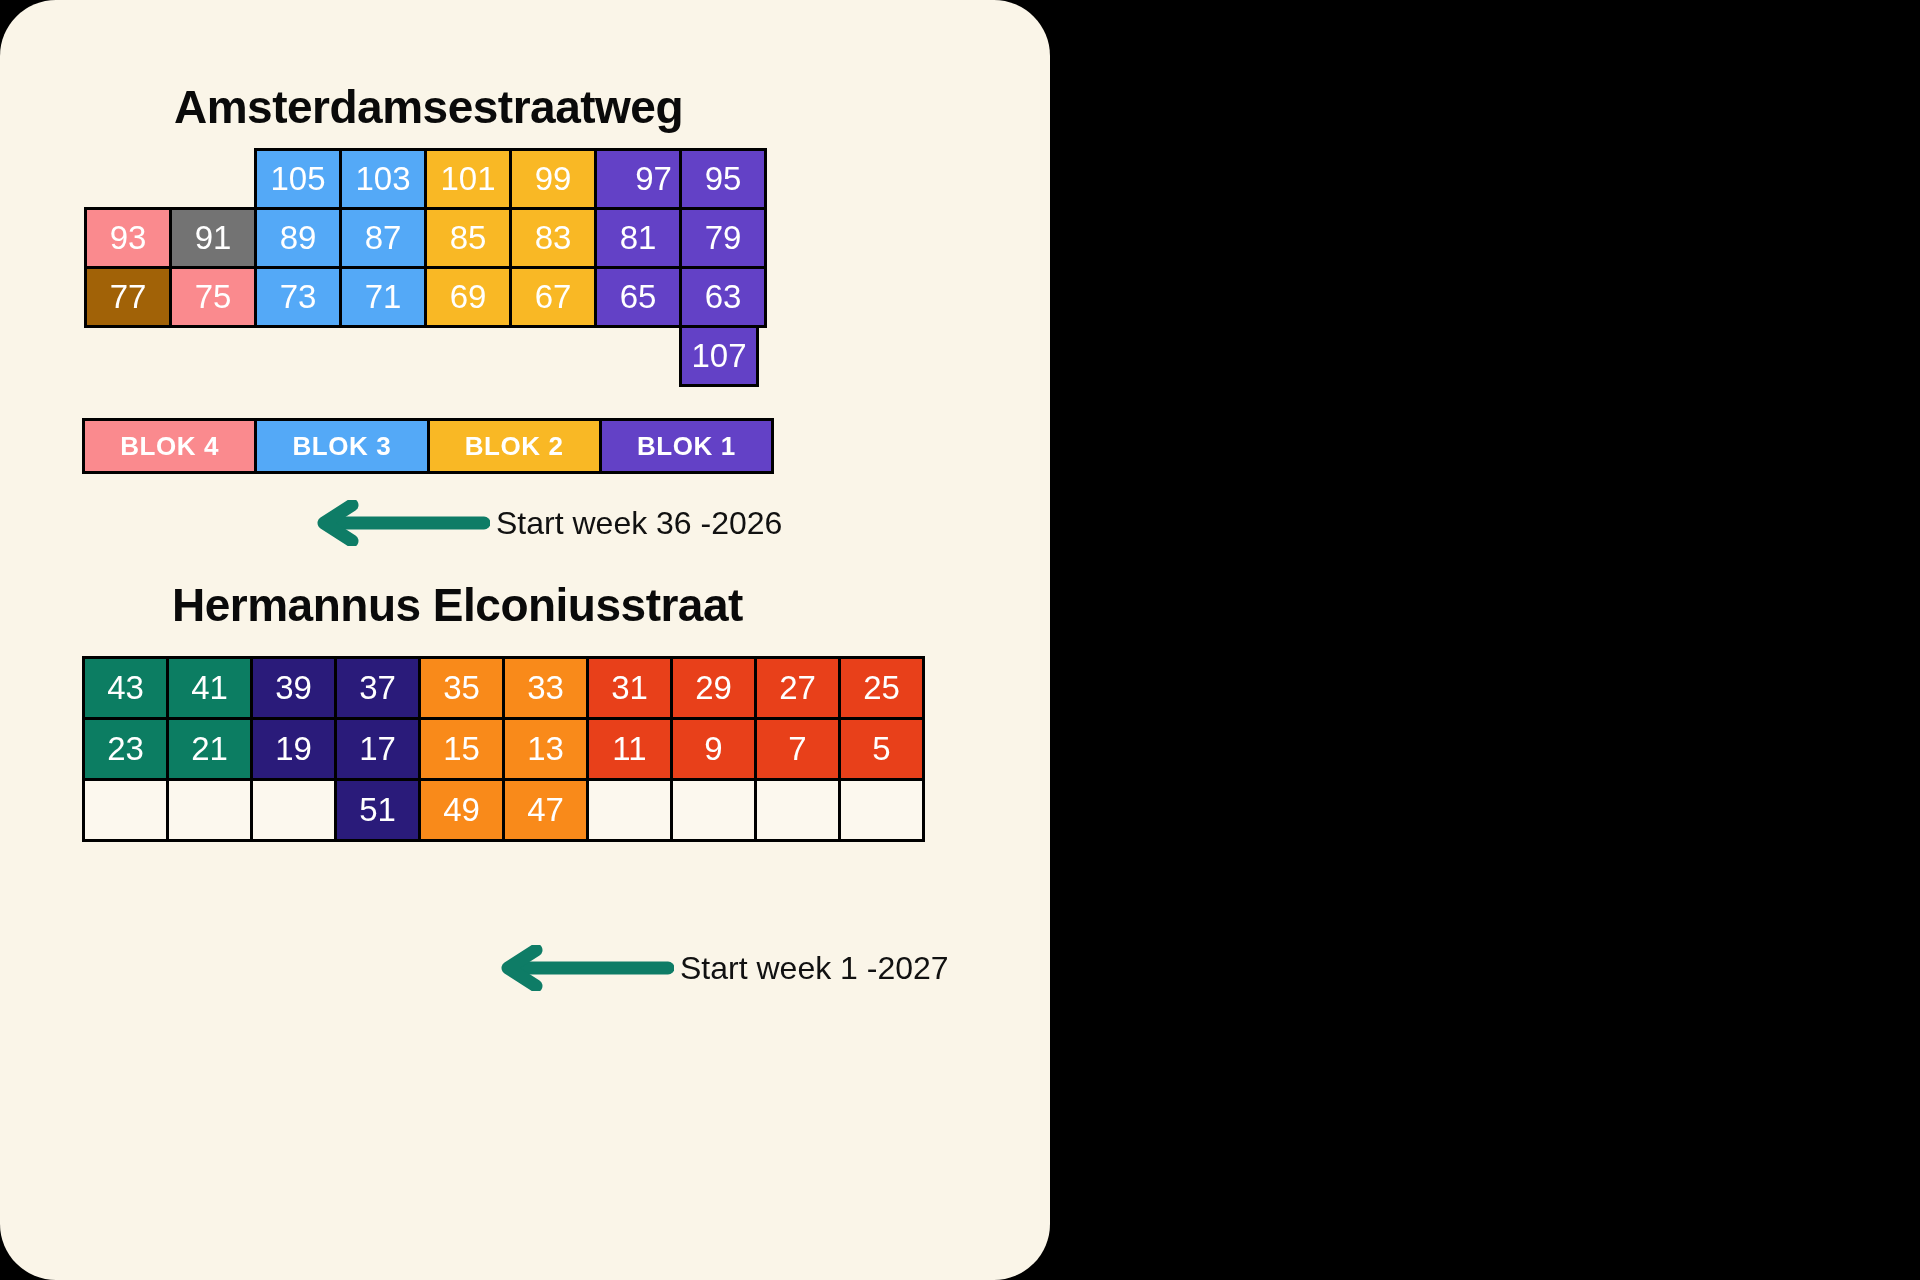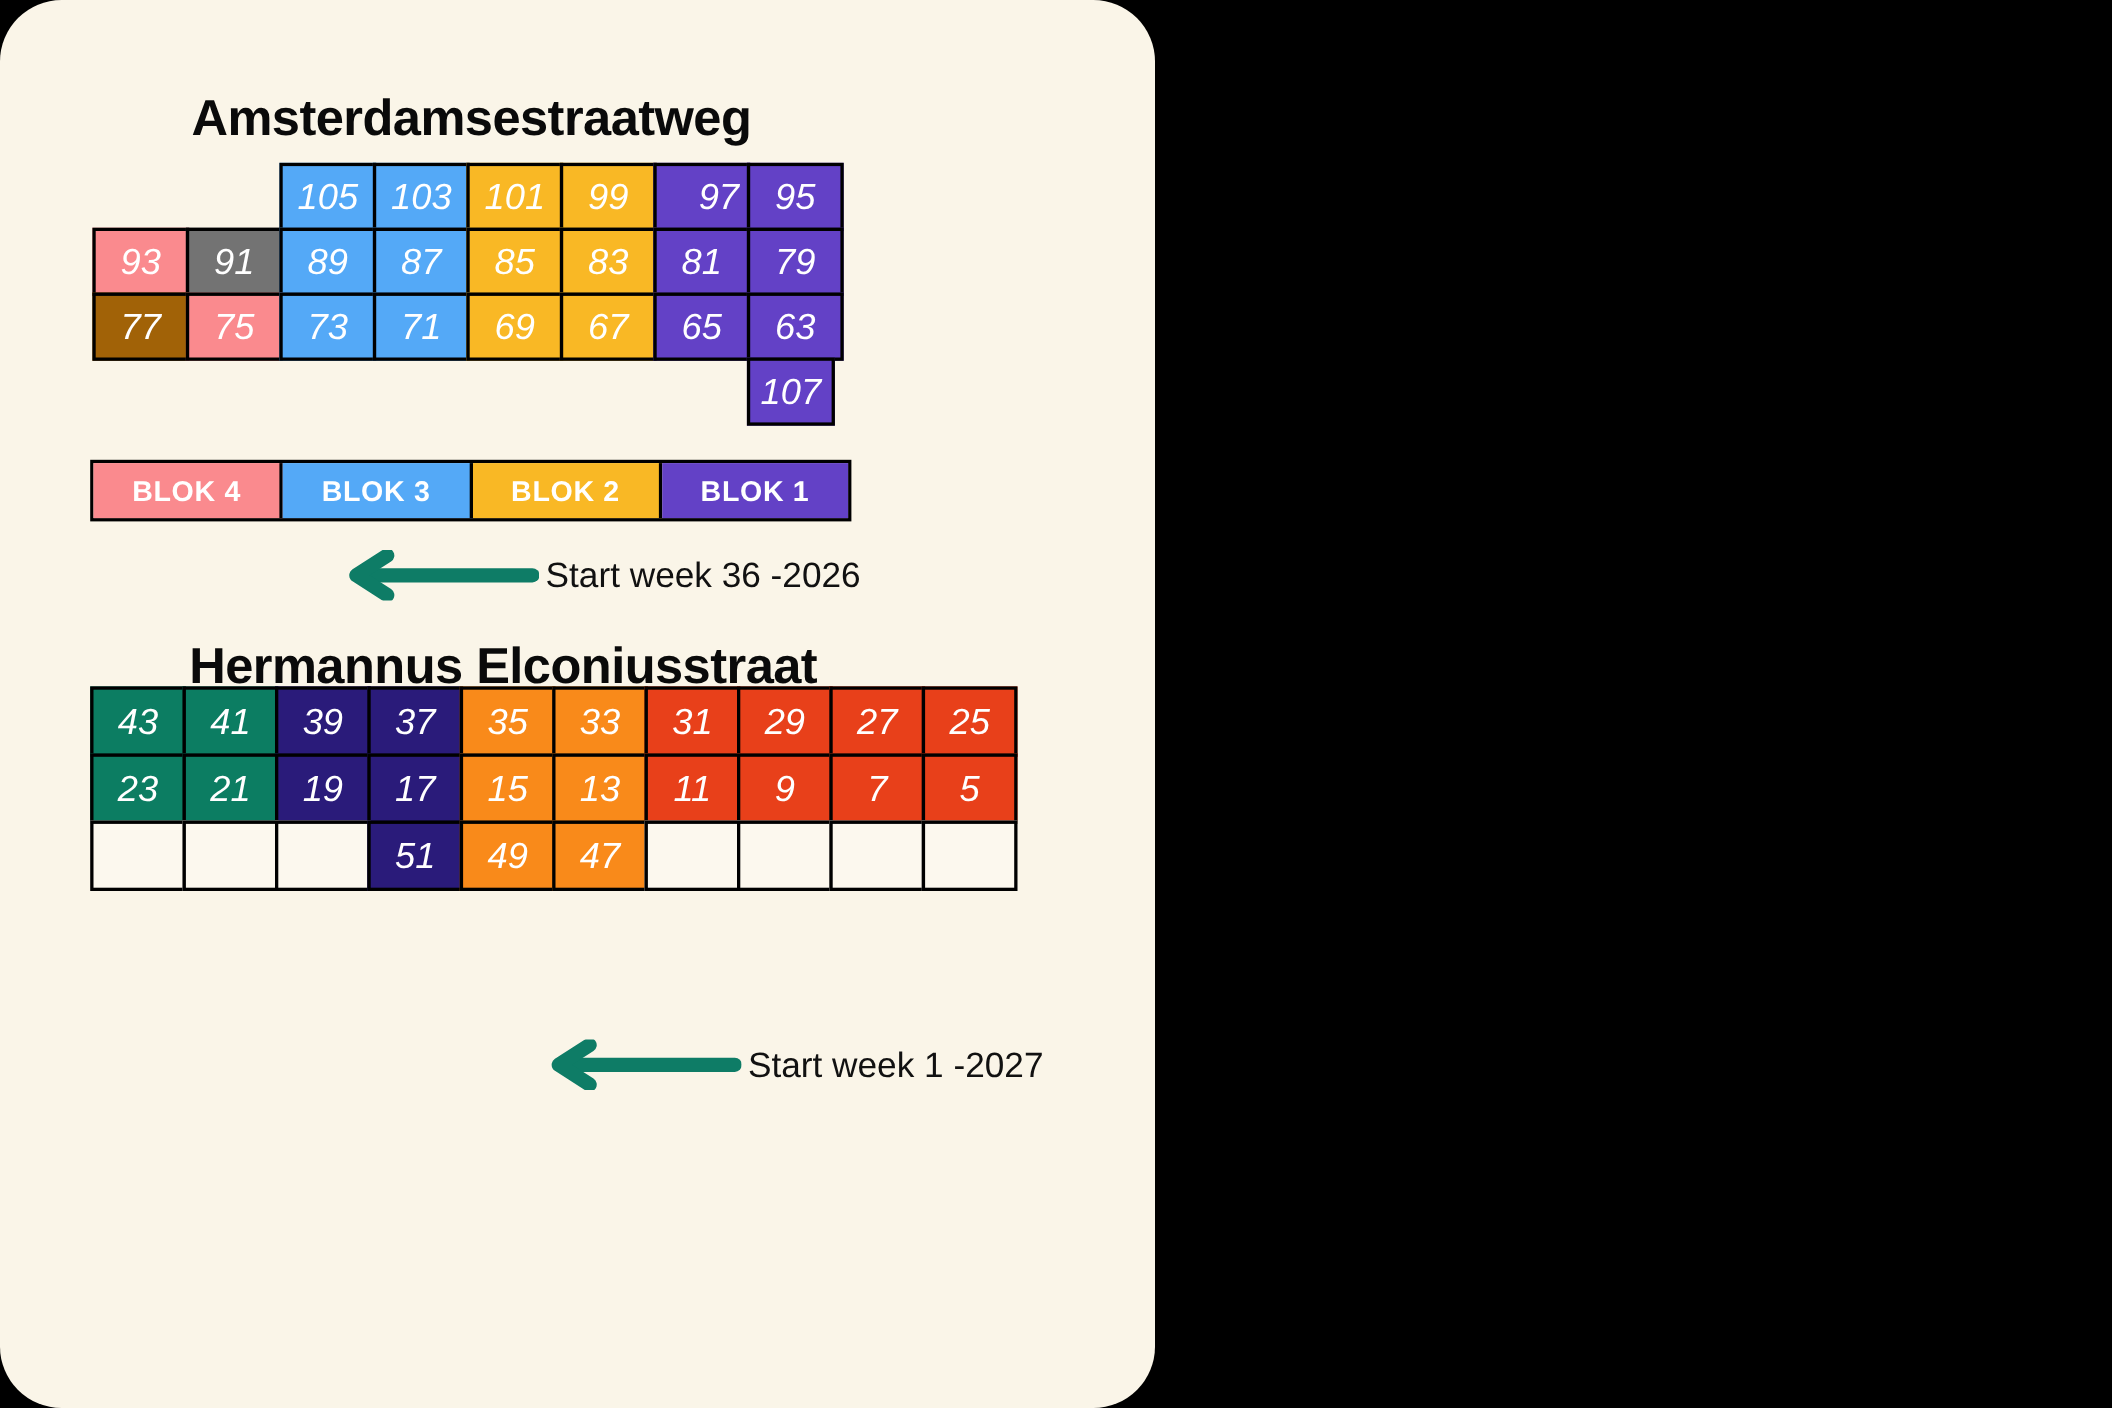--- a/index.html
+++ b/index.html
@@ -48,25 +48,25 @@
     color: #FFFFFF;
     font-size: 33px;
     font-weight: 400;
     display: flex;
     align-items: center;
     justify-content: center;
   }
   .cell.empty { background: #FCF8EE; color: transparent; }
 
   
-  #grid1 { left: 84px; top: 148px; width: 692px; height: 246px; font-style: italic; }
+  #grid1 { left: 84px; top: 148px; width: 692px; height: 246px; }
   #grid1 .cell { width: 88px; height: 62px; }
 
   
-  #grid2 { left: 82px; top: 624px; width: 868px; height: 190px; font-style: italic; }
+  #grid2 { left: 82px; top: 656px; width: 868px; height: 190px; }
   #grid2 .cell { width: 87px; height: 64px; }
 
   
   .blokbar {
     position: absolute;
     display: flex;
     box-sizing: border-box;
     border: 3px solid #000000;
   }
   .blok {

